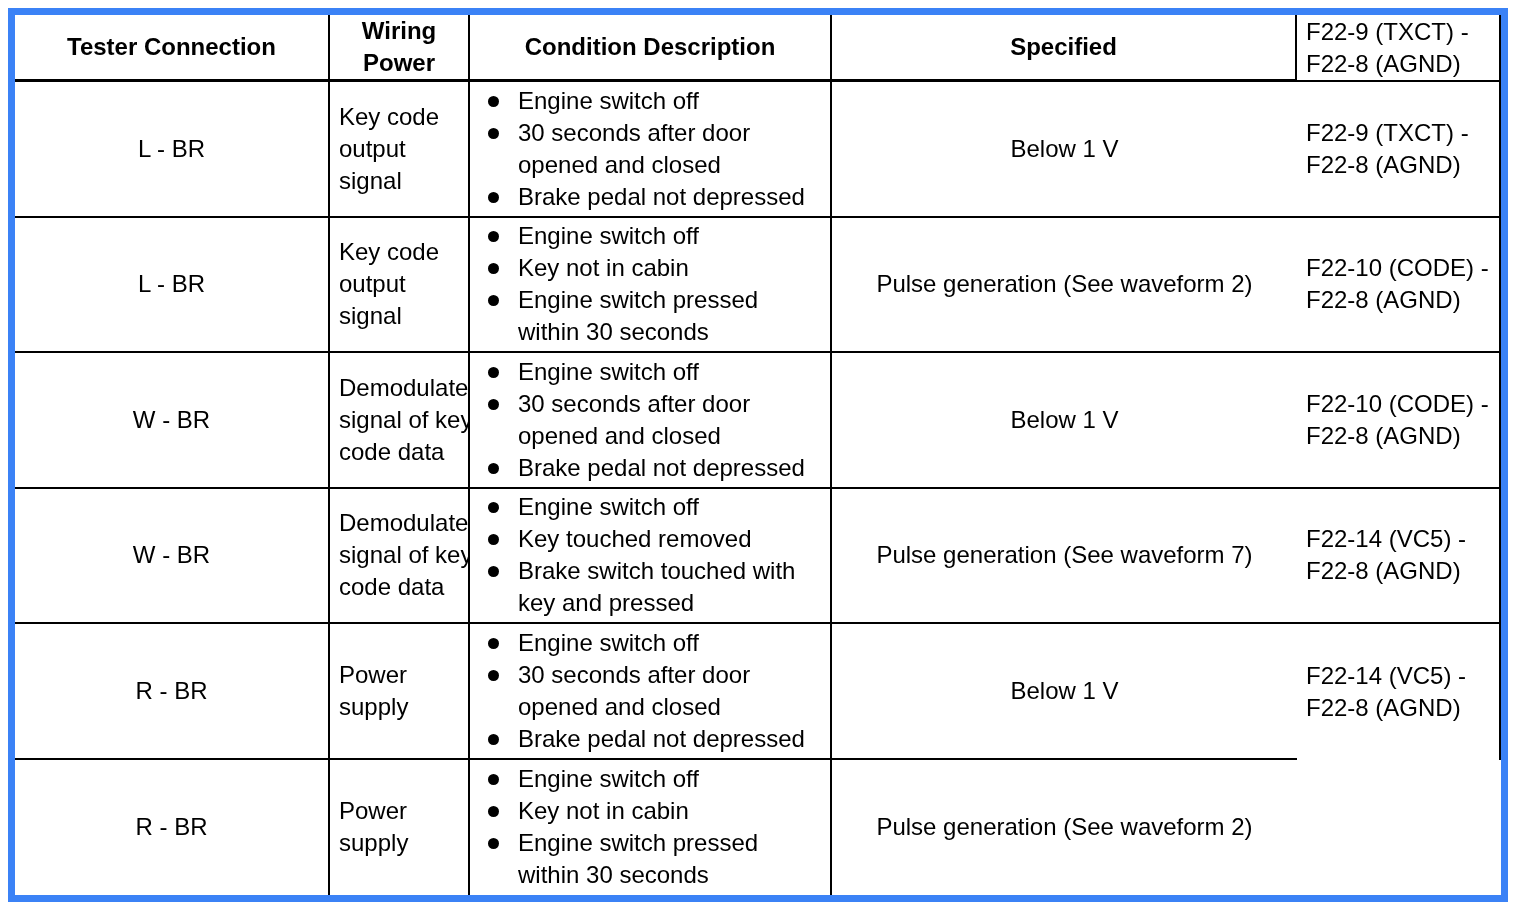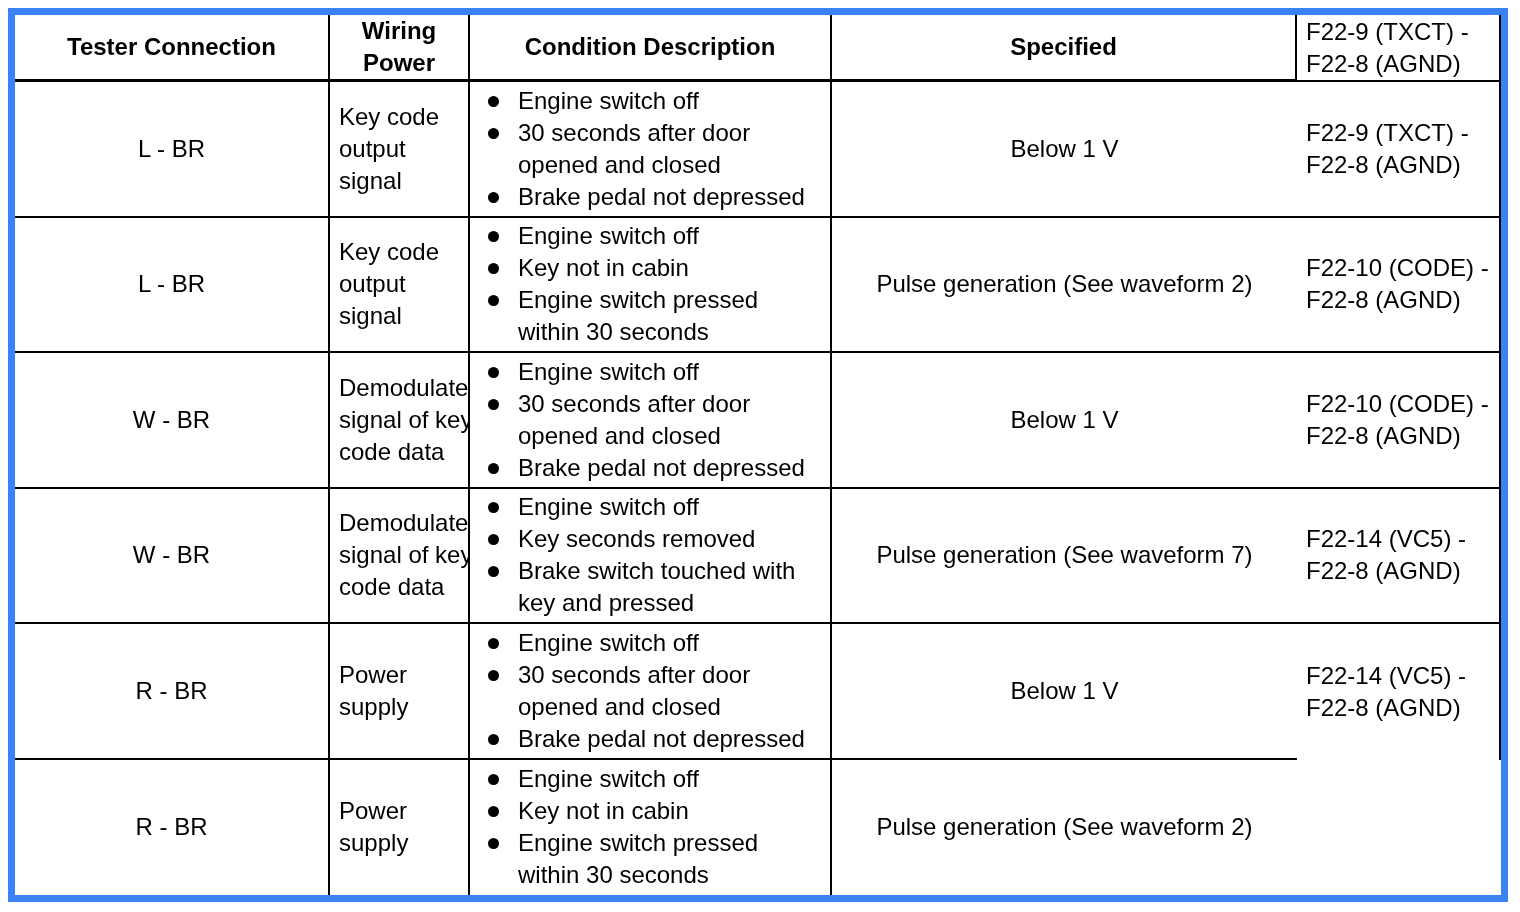--- a/index.html
+++ b/index.html
@@ -144,21 +144,21 @@
     <div class="cell center">W - BR</div>
     <div class="cell left">Demodulated signal of key code data</div>
     <div class="cell cond">
       <div class="bullets">
         <div class="bullet-row">
           <span class="bullet"></span>
           <span class="bullet-text">Engine switch off</span>
         </div>
         <div class="bullet-row">
           <span class="bullet"></span>
-          <span class="bullet-text">Key seconds removed</span>
+          <span class="bullet-text">Key touched removed</span>
         </div>
         <div class="bullet-row">
           <span class="bullet"></span>
           <span class="bullet-text">Brake switch touched with key and pressed</span>
         </div>
       </div>
     </div>
     <div class="cell center last-col">Pulse generation (See waveform 7)</div>
 
     <div class="cell left">F22-14 (VC5) - F22-8 (AGND)</div>

